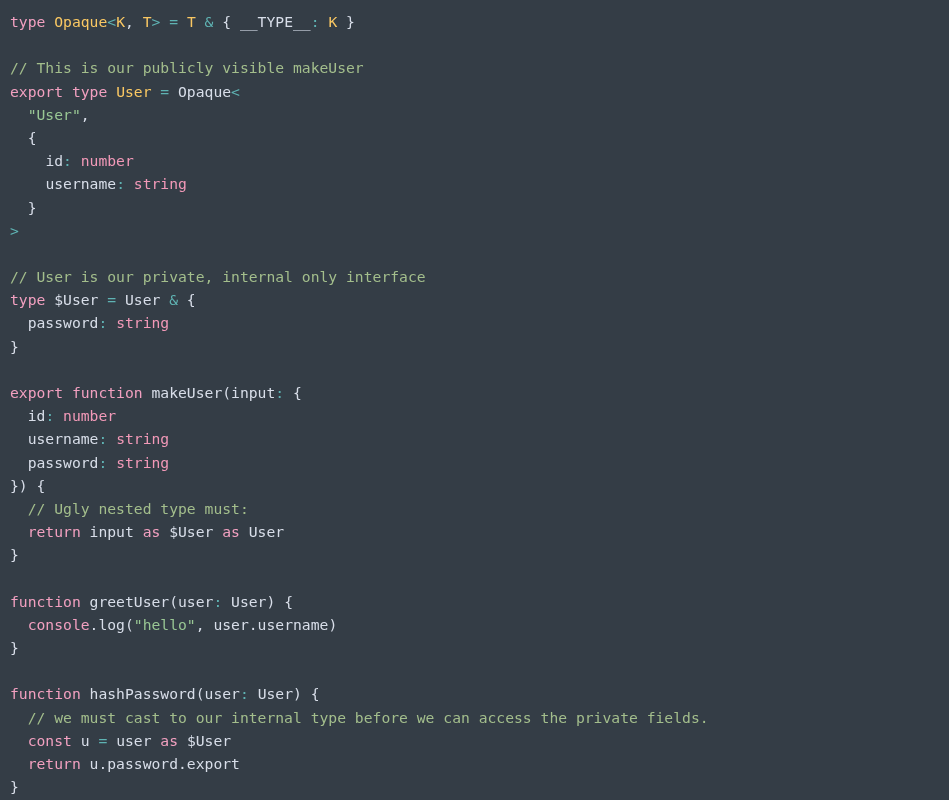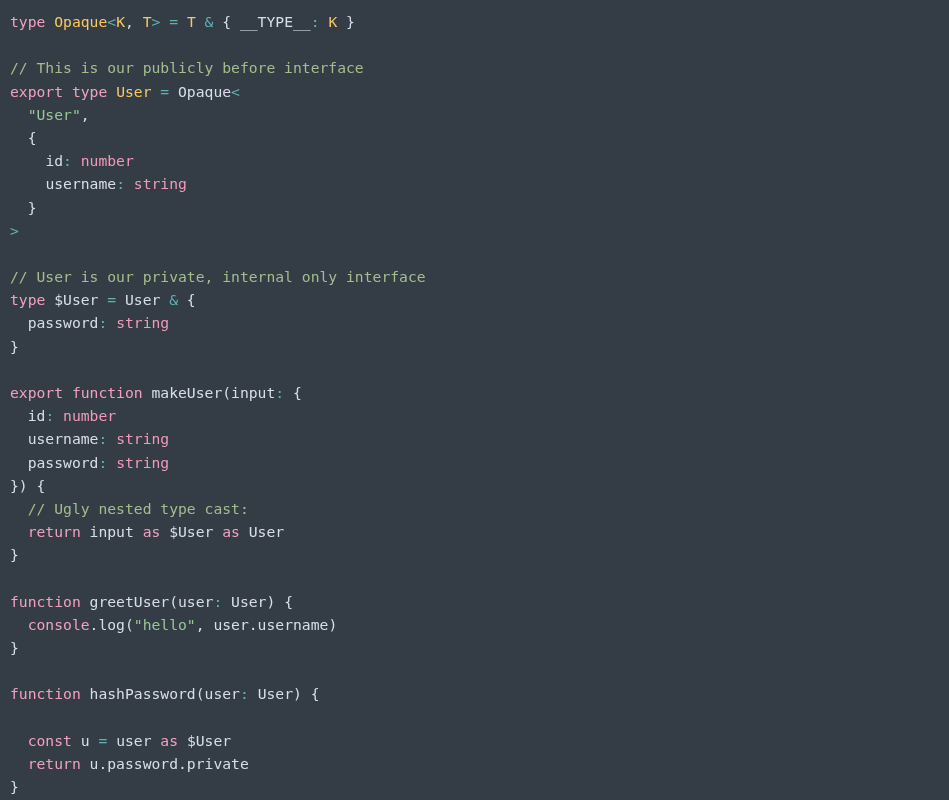--- a/index.html
+++ b/index.html
@@ -38,45 +38,45 @@
   .tok-prim    { color: #f299b8; }   
   .tok-id      { color: #d8dee9; }   
   .tok-fn      { color: #d8dee9; }   
 </style>
 </head>
 <body style="background: rgb(52, 61, 70);">
 
 <div id="code-editor" style="background: rgb(52, 61, 70);">
     <div class="code-line"><span class="tok-kw" style="color: rgb(242, 160, 192);">type</span><span class="tok-id" style="color: rgb(216, 222, 233);"> </span><span class="tok-type" style="color: rgb(250, 200, 99);">Opaque</span><span class="tok-op" style="color: rgb(95, 179, 179);">&lt;</span><span class="tok-type" style="color: rgb(250, 200, 99);">K</span><span class="tok-id" style="color: rgb(216, 222, 233);">, </span><span class="tok-type" style="color: rgb(250, 200, 99);">T</span><span class="tok-op" style="color: rgb(95, 179, 179);">&gt;</span><span class="tok-id" style="color: rgb(216, 222, 233);"> </span><span class="tok-op" style="color: rgb(95, 179, 179);">=</span><span class="tok-id" style="color: rgb(216, 222, 233);"> </span><span class="tok-type" style="color: rgb(250, 200, 99);">T</span><span class="tok-id" style="color: rgb(216, 222, 233);"> </span><span class="tok-op" style="color: rgb(95, 179, 179);">&amp;</span><span class="tok-id" style="color: rgb(216, 222, 233);"> { </span><span class="tok-id" style="color: rgb(216, 222, 233);">__TYPE__</span><span class="tok-op" style="color: rgb(95, 179, 179);">:</span><span class="tok-id" style="color: rgb(216, 222, 233);"> </span><span class="tok-type" style="color: rgb(250, 200, 99);">K</span><span class="tok-id" style="color: rgb(216, 222, 233);"> }</span></div>
     <div class="code-line">&nbsp;</div>
-    <div class="code-line"><span class="tok-com" style="color: rgb(163, 190, 140);">// This is our publicly before interface</span></div>
+    <div class="code-line"><span class="tok-com" style="color: rgb(163, 190, 140);">// This is our publicly visible makeUser</span></div>
     <div class="code-line"><span class="tok-kw" style="color: rgb(242, 160, 192);">export</span><span class="tok-id" style="color: rgb(216, 222, 233);"> </span><span class="tok-kw" style="color: rgb(242, 160, 192);">type</span><span class="tok-id" style="color: rgb(216, 222, 233);"> </span><span class="tok-type" style="color: rgb(250, 200, 99);">User</span><span class="tok-id" style="color: rgb(216, 222, 233);"> </span><span class="tok-op" style="color: rgb(95, 179, 179);">=</span><span class="tok-id" style="color: rgb(216, 222, 233);"> </span><span class="tok-id" style="color: rgb(216, 222, 233);">Opaque</span><span class="tok-op" style="color: rgb(95, 179, 179);">&lt;</span></div>
     <div class="code-line"><span class="tok-id" style="color: rgb(216, 222, 233);">  </span><span class="tok-str" style="color: rgb(153, 199, 148);">"User"</span><span class="tok-id" style="color: rgb(216, 222, 233);">,</span></div>
     <div class="code-line"><span class="tok-id" style="color: rgb(216, 222, 233);">  {</span></div>
     <div class="code-line"><span class="tok-id" style="color: rgb(216, 222, 233);">    </span><span class="tok-id" style="color: rgb(216, 222, 233);">id</span><span class="tok-op" style="color: rgb(95, 179, 179);">:</span><span class="tok-id" style="color: rgb(216, 222, 233);"> </span><span class="tok-prim" style="color: rgb(242, 153, 184);">number</span></div>
     <div class="code-line"><span class="tok-id" style="color: rgb(216, 222, 233);">    </span><span class="tok-id" style="color: rgb(216, 222, 233);">username</span><span class="tok-op" style="color: rgb(95, 179, 179);">:</span><span class="tok-id" style="color: rgb(216, 222, 233);"> </span><span class="tok-prim" style="color: rgb(242, 153, 184);">string</span></div>
     <div class="code-line"><span class="tok-id" style="color: rgb(216, 222, 233);">  }</span></div>
     <div class="code-line"><span class="tok-op" style="color: rgb(95, 179, 179);">&gt;</span></div>
     <div class="code-line">&nbsp;</div>
     <div class="code-line"><span class="tok-com" style="color: rgb(163, 190, 140);">// User is our private, internal only interface</span></div>
     <div class="code-line"><span class="tok-kw" style="color: rgb(242, 160, 192);">type</span><span class="tok-id" style="color: rgb(216, 222, 233);"> </span><span class="tok-id" style="color: rgb(216, 222, 233);">$User</span><span class="tok-id" style="color: rgb(216, 222, 233);"> </span><span class="tok-op" style="color: rgb(95, 179, 179);">=</span><span class="tok-id" style="color: rgb(216, 222, 233);"> </span><span class="tok-id" style="color: rgb(216, 222, 233);">User</span><span class="tok-id" style="color: rgb(216, 222, 233);"> </span><span class="tok-op" style="color: rgb(95, 179, 179);">&amp;</span><span class="tok-id" style="color: rgb(216, 222, 233);"> {</span></div>
     <div class="code-line"><span class="tok-id" style="color: rgb(216, 222, 233);">  </span><span class="tok-id" style="color: rgb(216, 222, 233);">password</span><span class="tok-op" style="color: rgb(95, 179, 179);">:</span><span class="tok-id" style="color: rgb(216, 222, 233);"> </span><span class="tok-prim" style="color: rgb(242, 153, 184);">string</span></div>
     <div class="code-line"><span class="tok-id" style="color: rgb(216, 222, 233);">}</span></div>
     <div class="code-line">&nbsp;</div>
     <div class="code-line"><span class="tok-kw" style="color: rgb(242, 160, 192);">export</span><span class="tok-id" style="color: rgb(216, 222, 233);"> </span><span class="tok-kw" style="color: rgb(242, 160, 192);">function</span><span class="tok-id" style="color: rgb(216, 222, 233);"> </span><span class="tok-fn" style="color: rgb(216, 222, 233);">makeUser</span><span class="tok-id" style="color: rgb(216, 222, 233);">(</span><span class="tok-id" style="color: rgb(216, 222, 233);">input</span><span class="tok-op" style="color: rgb(95, 179, 179);">:</span><span class="tok-id" style="color: rgb(216, 222, 233);"> {</span></div>
     <div class="code-line"><span class="tok-id" style="color: rgb(216, 222, 233);">  </span><span class="tok-id" style="color: rgb(216, 222, 233);">id</span><span class="tok-op" style="color: rgb(95, 179, 179);">:</span><span class="tok-id" style="color: rgb(216, 222, 233);"> </span><span class="tok-prim" style="color: rgb(242, 153, 184);">number</span></div>
     <div class="code-line"><span class="tok-id" style="color: rgb(216, 222, 233);">  </span><span class="tok-id" style="color: rgb(216, 222, 233);">username</span><span class="tok-op" style="color: rgb(95, 179, 179);">:</span><span class="tok-id" style="color: rgb(216, 222, 233);"> </span><span class="tok-prim" style="color: rgb(242, 153, 184);">string</span></div>
     <div class="code-line"><span class="tok-id" style="color: rgb(216, 222, 233);">  </span><span class="tok-id" style="color: rgb(216, 222, 233);">password</span><span class="tok-op" style="color: rgb(95, 179, 179);">:</span><span class="tok-id" style="color: rgb(216, 222, 233);"> </span><span class="tok-prim" style="color: rgb(242, 153, 184);">string</span></div>
     <div class="code-line"><span class="tok-id" style="color: rgb(216, 222, 233);">}) {</span></div>
-    <div class="code-line"><span class="tok-id" style="color: rgb(216, 222, 233);">  </span><span class="tok-com" style="color: rgb(163, 190, 140);">// Ugly nested type cast:</span></div>
+    <div class="code-line"><span class="tok-id" style="color: rgb(216, 222, 233);">  </span><span class="tok-com" style="color: rgb(163, 190, 140);">// Ugly nested type must:</span></div>
     <div class="code-line"><span class="tok-id" style="color: rgb(216, 222, 233);">  </span><span class="tok-kw" style="color: rgb(242, 160, 192);">return</span><span class="tok-id" style="color: rgb(216, 222, 233);"> </span><span class="tok-id" style="color: rgb(216, 222, 233);">input</span><span class="tok-id" style="color: rgb(216, 222, 233);"> </span><span class="tok-kw" style="color: rgb(242, 160, 192);">as</span><span class="tok-id" style="color: rgb(216, 222, 233);"> </span><span class="tok-id" style="color: rgb(216, 222, 233);">$User</span><span class="tok-id" style="color: rgb(216, 222, 233);"> </span><span class="tok-kw" style="color: rgb(242, 160, 192);">as</span><span class="tok-id" style="color: rgb(216, 222, 233);"> </span><span class="tok-id" style="color: rgb(216, 222, 233);">User</span></div>
     <div class="code-line"><span class="tok-id" style="color: rgb(216, 222, 233);">}</span></div>
     <div class="code-line">&nbsp;</div>
     <div class="code-line"><span class="tok-kw" style="color: rgb(242, 160, 192);">function</span><span class="tok-id" style="color: rgb(216, 222, 233);"> </span><span class="tok-fn" style="color: rgb(216, 222, 233);">greetUser</span><span class="tok-id" style="color: rgb(216, 222, 233);">(</span><span class="tok-id" style="color: rgb(216, 222, 233);">user</span><span class="tok-op" style="color: rgb(95, 179, 179);">:</span><span class="tok-id" style="color: rgb(216, 222, 233);"> </span><span class="tok-id" style="color: rgb(216, 222, 233);">User</span><span class="tok-id" style="color: rgb(216, 222, 233);">) {</span></div>
     <div class="code-line"><span class="tok-id" style="color: rgb(216, 222, 233);">  </span><span class="tok-kw" style="color: rgb(242, 160, 192);">console</span><span class="tok-id" style="color: rgb(216, 222, 233);">.log(</span><span class="tok-str" style="color: rgb(153, 199, 148);">"hello"</span><span class="tok-id" style="color: rgb(216, 222, 233);">, </span><span class="tok-id" style="color: rgb(216, 222, 233);">user.username</span><span class="tok-id" style="color: rgb(216, 222, 233);">)</span></div>
     <div class="code-line"><span class="tok-id" style="color: rgb(216, 222, 233);">}</span></div>
     <div class="code-line">&nbsp;</div>
     <div class="code-line"><span class="tok-kw" style="color: rgb(242, 160, 192);">function</span><span class="tok-id" style="color: rgb(216, 222, 233);"> </span><span class="tok-fn" style="color: rgb(216, 222, 233);">hashPassword</span><span class="tok-id" style="color: rgb(216, 222, 233);">(</span><span class="tok-id" style="color: rgb(216, 222, 233);">user</span><span class="tok-op" style="color: rgb(95, 179, 179);">:</span><span class="tok-id" style="color: rgb(216, 222, 233);"> </span><span class="tok-id" style="color: rgb(216, 222, 233);">User</span><span class="tok-id" style="color: rgb(216, 222, 233);">) {</span></div>
-    <div class="code-line"><span class="tok-id" style="color: rgb(216, 222, 233);">  </span></div>
+    <div class="code-line"><span class="tok-id" style="color: rgb(216, 222, 233);">  </span><span class="tok-com" style="color: rgb(163, 190, 140);">// we must cast to our internal type before we can access the private fields.</span></div>
     <div class="code-line"><span class="tok-id" style="color: rgb(216, 222, 233);">  </span><span class="tok-kw" style="color: rgb(242, 160, 192);">const</span><span class="tok-id" style="color: rgb(216, 222, 233);"> </span><span class="tok-id" style="color: rgb(216, 222, 233);">u</span><span class="tok-id" style="color: rgb(216, 222, 233);"> </span><span class="tok-op" style="color: rgb(95, 179, 179);">=</span><span class="tok-id" style="color: rgb(216, 222, 233);"> </span><span class="tok-id" style="color: rgb(216, 222, 233);">user</span><span class="tok-id" style="color: rgb(216, 222, 233);"> </span><span class="tok-kw" style="color: rgb(242, 160, 192);">as</span><span class="tok-id" style="color: rgb(216, 222, 233);"> </span><span class="tok-id" style="color: rgb(216, 222, 233);">$User</span></div>
-    <div class="code-line"><span class="tok-id" style="color: rgb(216, 222, 233);">  </span><span class="tok-kw" style="color: rgb(242, 160, 192);">return</span><span class="tok-id" style="color: rgb(216, 222, 233);"> </span><span class="tok-id" style="color: rgb(216, 222, 233);">u.password.private</span></div>
+    <div class="code-line"><span class="tok-id" style="color: rgb(216, 222, 233);">  </span><span class="tok-kw" style="color: rgb(242, 160, 192);">return</span><span class="tok-id" style="color: rgb(216, 222, 233);"> </span><span class="tok-id" style="color: rgb(216, 222, 233);">u.password.export</span></div>
     <div class="code-line"><span class="tok-id" style="color: rgb(216, 222, 233);">}</span></div>
   </div>
 
 </body></html>

